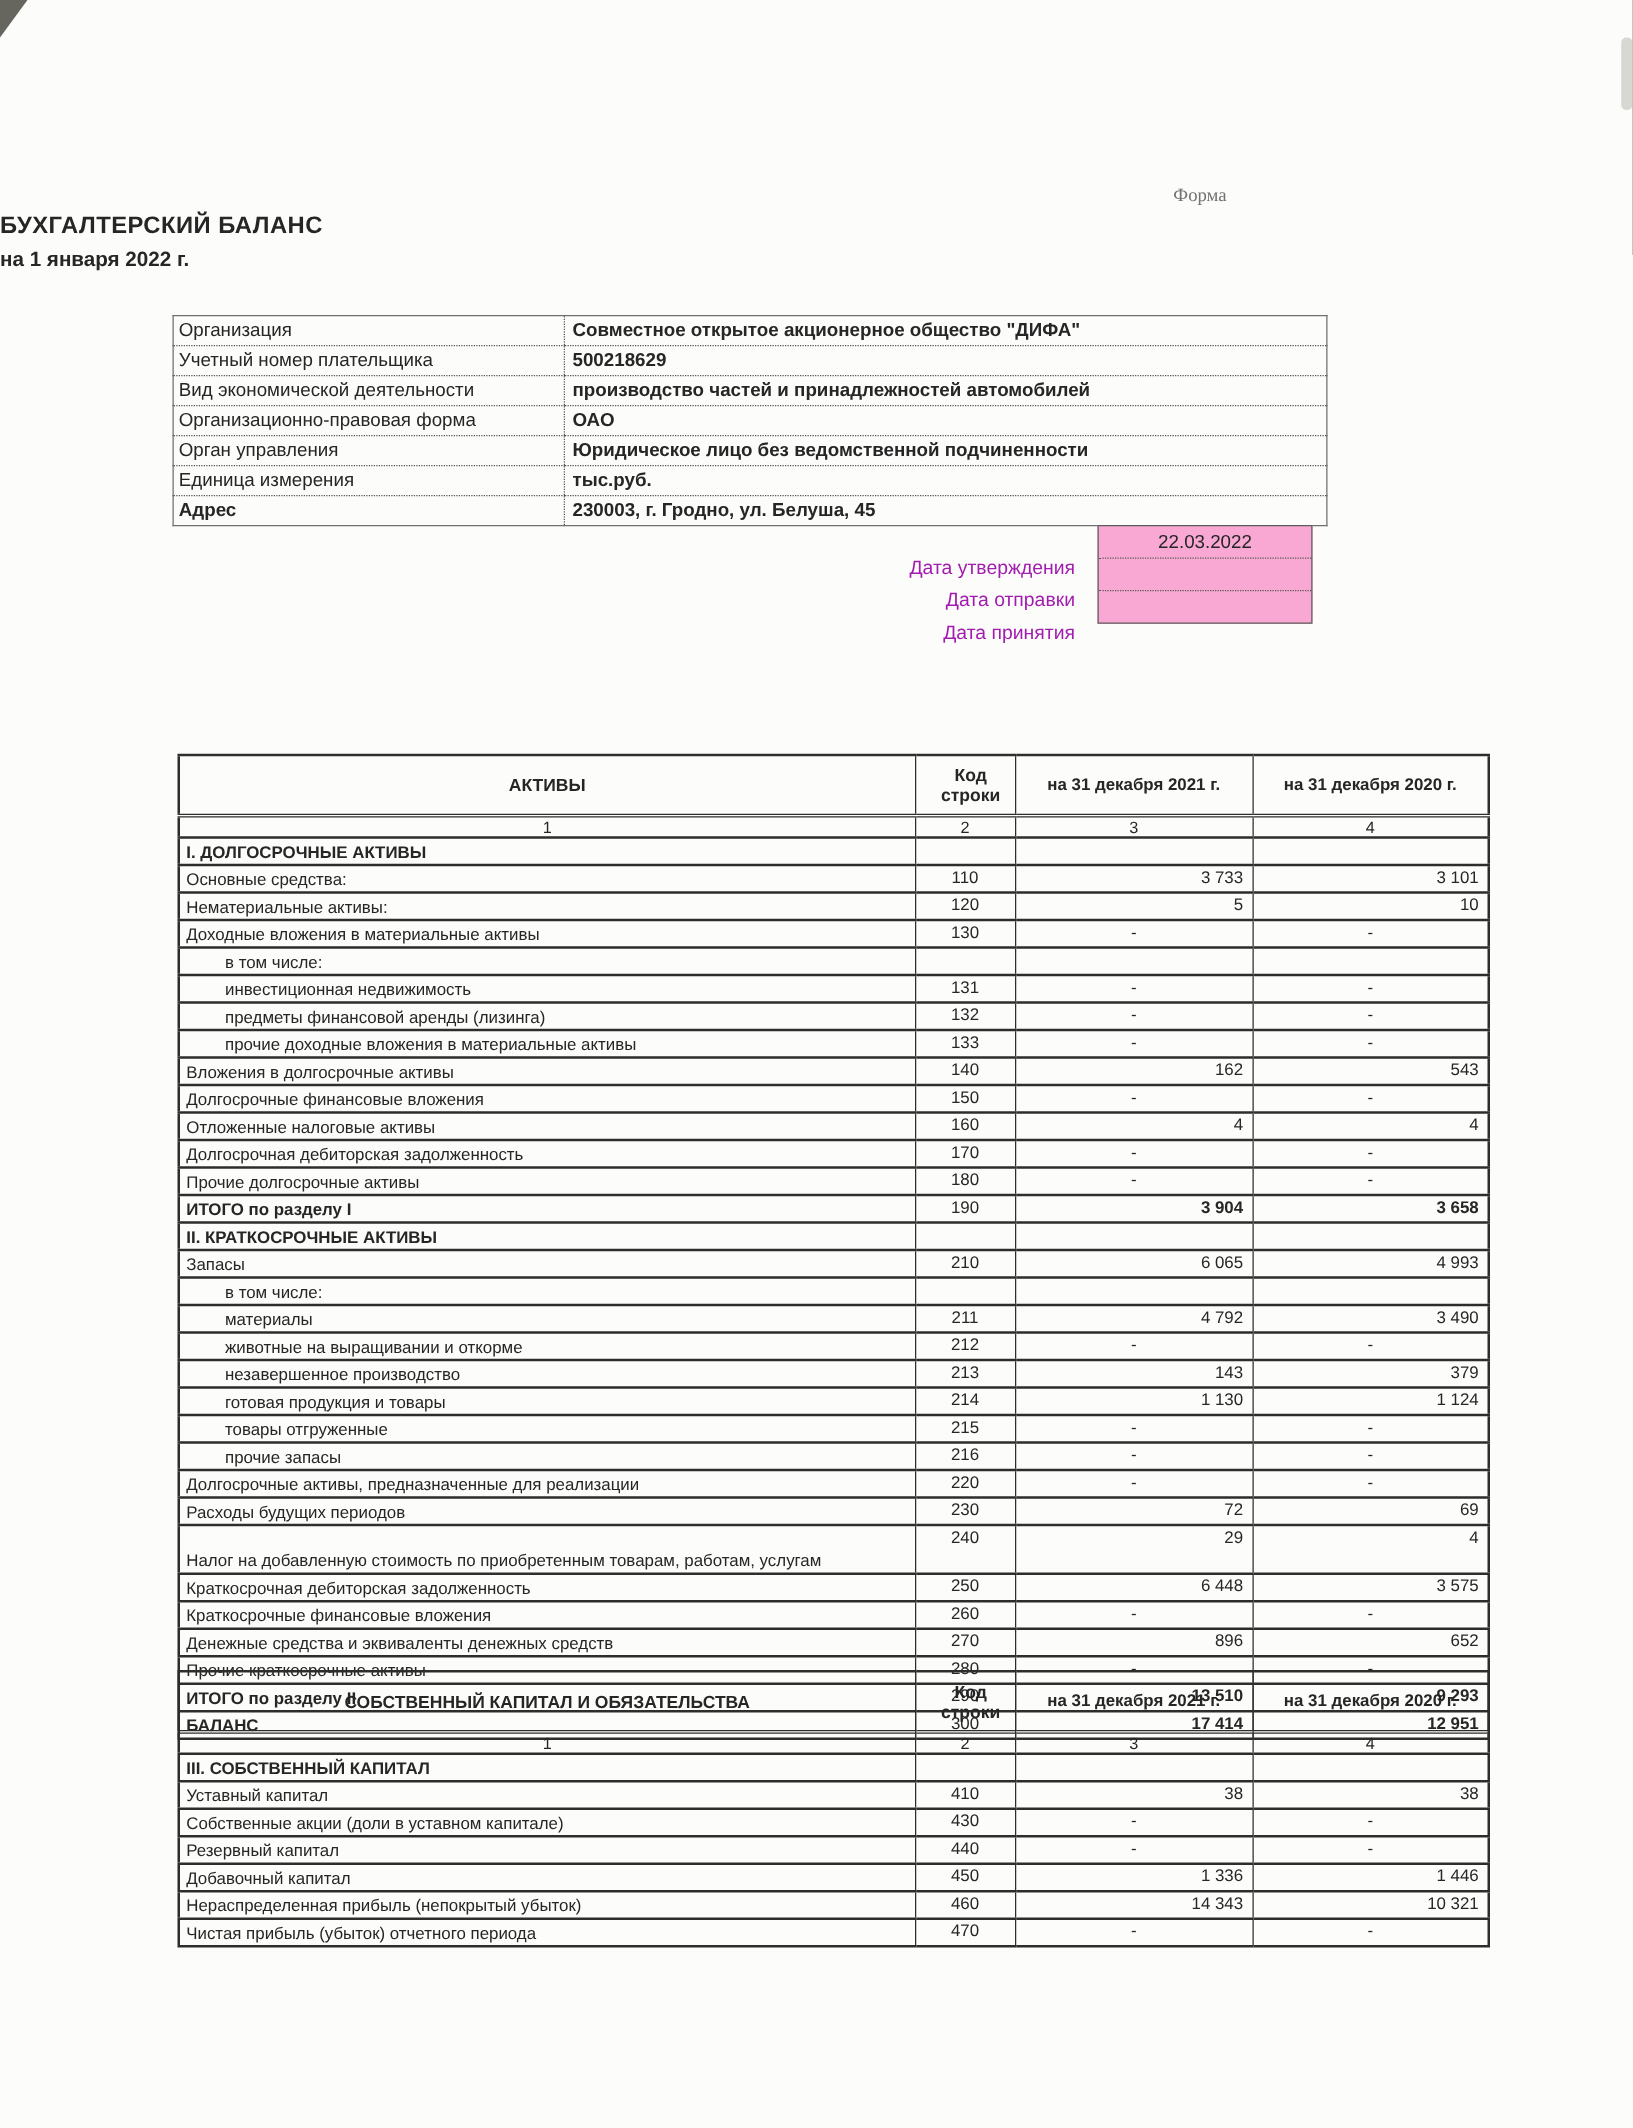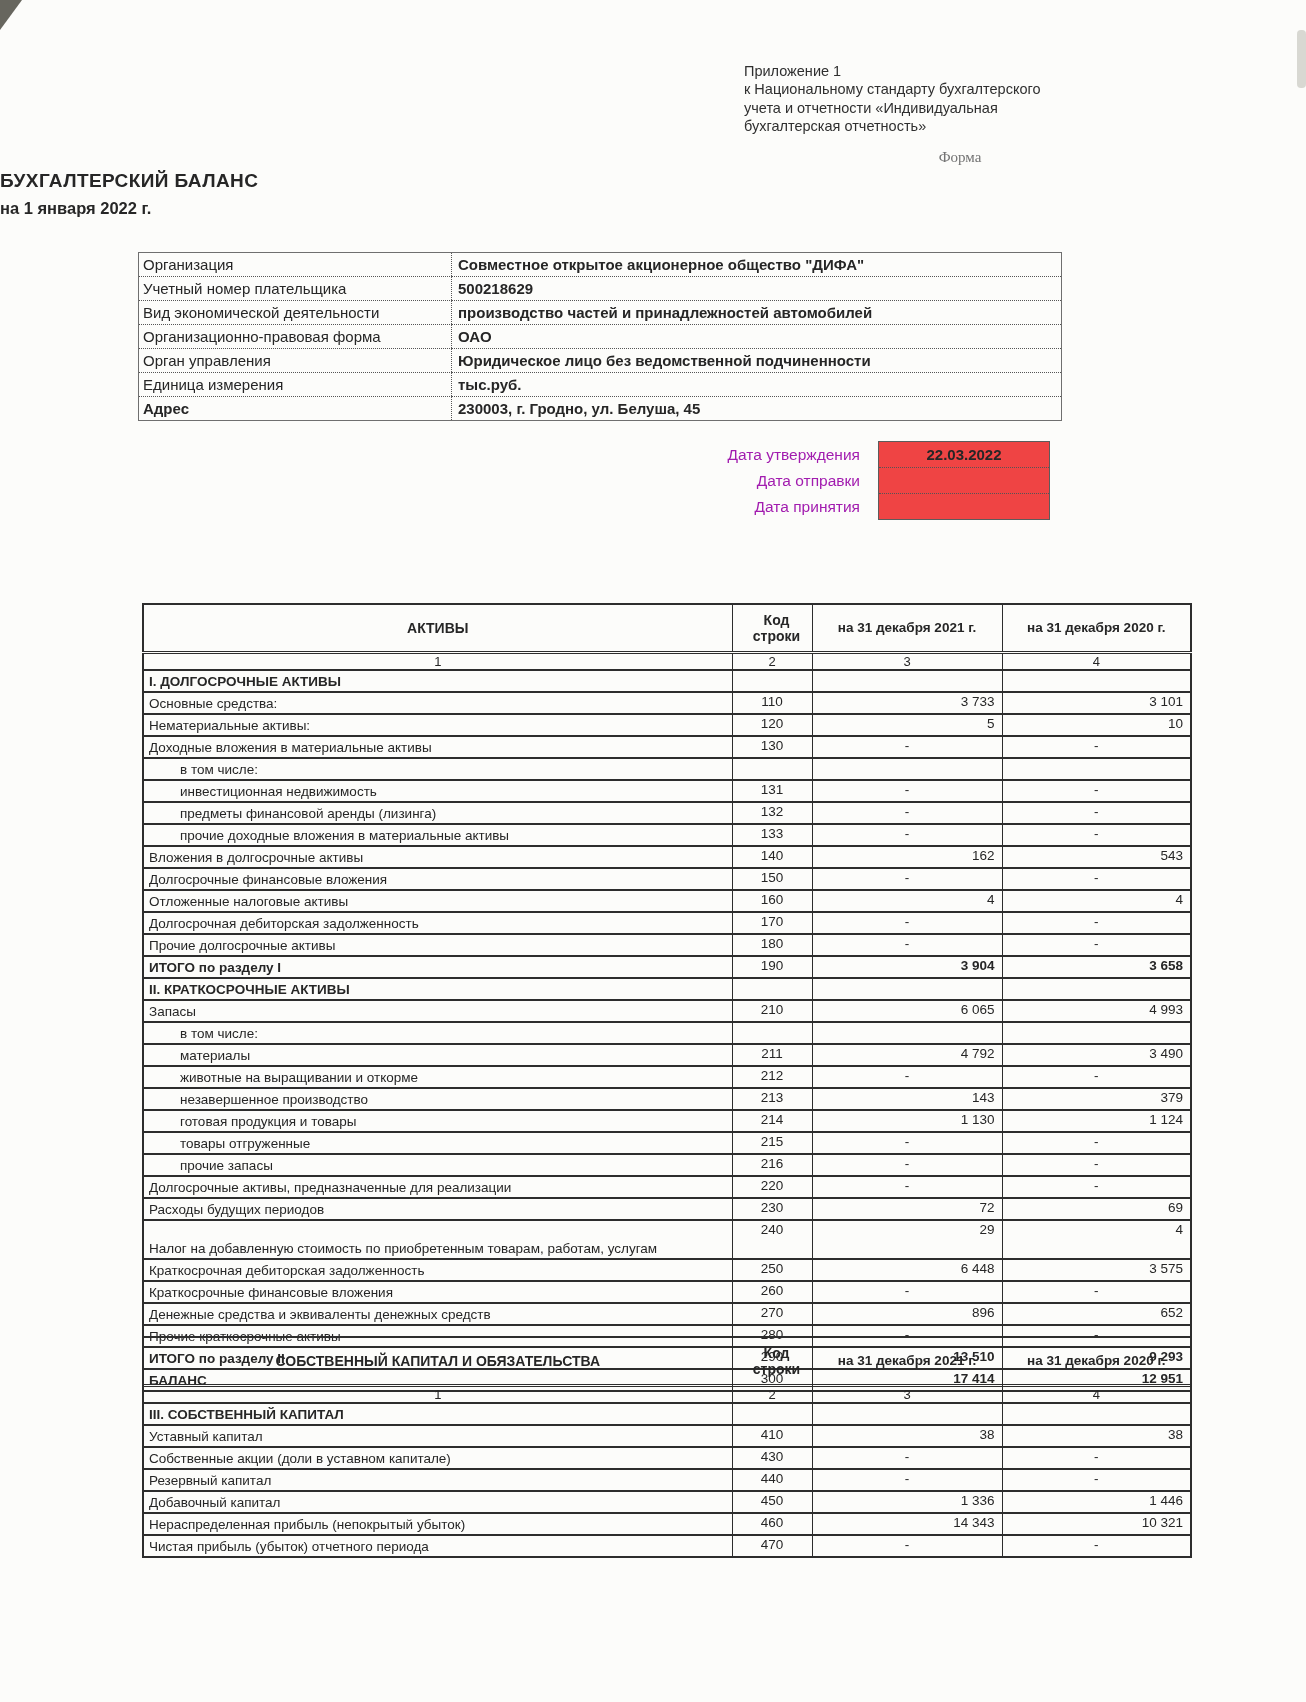--- a/index.html
+++ b/index.html
@@ -28,21 +28,21 @@
     border-collapse:collapse;table-layout:fixed;border:1.5px solid #6f6f6f;}
   .info-table td{height:23px;font-size:15px;vertical-align:middle;
     border-bottom:1.5px dotted #555;padding:0 2px 0 4px;overflow:hidden;white-space:nowrap;}
   .info-table td.iv{font-weight:bold;border-left:1.5px dotted #555;padding-left:6px;}
   .info-table tr:last-child td{border-bottom:none;font-weight:bold;}
 
   
   .date-labels{position:absolute;left:580px;top:442px;width:280px;text-align:right;
     font-size:15.5px;color:#a21caf;}
   .date-labels div{height:26px;line-height:26px;}
-  .dates-box{position:absolute;left:878px;top:441px;width:170px;border:1.5px solid #5c5c5c;background:#ef4444;font-weight:bold;}
+  .dates-box{position:absolute;left:878px;top:420px;width:170px;border:1.5px solid #5c5c5c;background:#f9a8d4;}
   .dates-box .dval{height:25px;line-height:25px;text-align:center;font-size:15px;
     border-bottom:1.5px dotted #555;}
   .dates-box .dval:last-child{border-bottom:none;}
 
   
   .btable{position:absolute;left:142px;width:1048px;border-collapse:collapse;
     table-layout:fixed;border:2px solid #2d2d2d;}
   #table-assets{top:603px;}
   #table-equity{top:1320px;margin-top:16px;}
   .btable th,.btable td{border:1px solid #2d2d2d;border-top-width:2px;border-bottom-width:2px;}
@@ -63,26 +63,20 @@
   .btable tr.tall td{height:34px;}
 </style>
 </head>
 <body>
 
 <div class="page">
 
   <div class="corner-mark"></div>
   <div class="edge-smudge"></div>
 
-  <div class="annex">
-    <div>Приложение 1</div>
-    <div>к Национальному стандарту бухгалтерского</div>
-    <div>учета и отчетности «Индивидуальная</div>
-    <div>бухгалтерская отчетность»</div>
-  </div>
 
   <div class="forma">Форма</div>
 
   <div class="title-wrap">
     <div class="title">БУХГАЛТЕРСКИЙ БАЛАНС</div>
     <div class="subtitle">на 1 января 2022 г.</div>
   </div>
 
   <table class="info-table">
     <colgroup>

